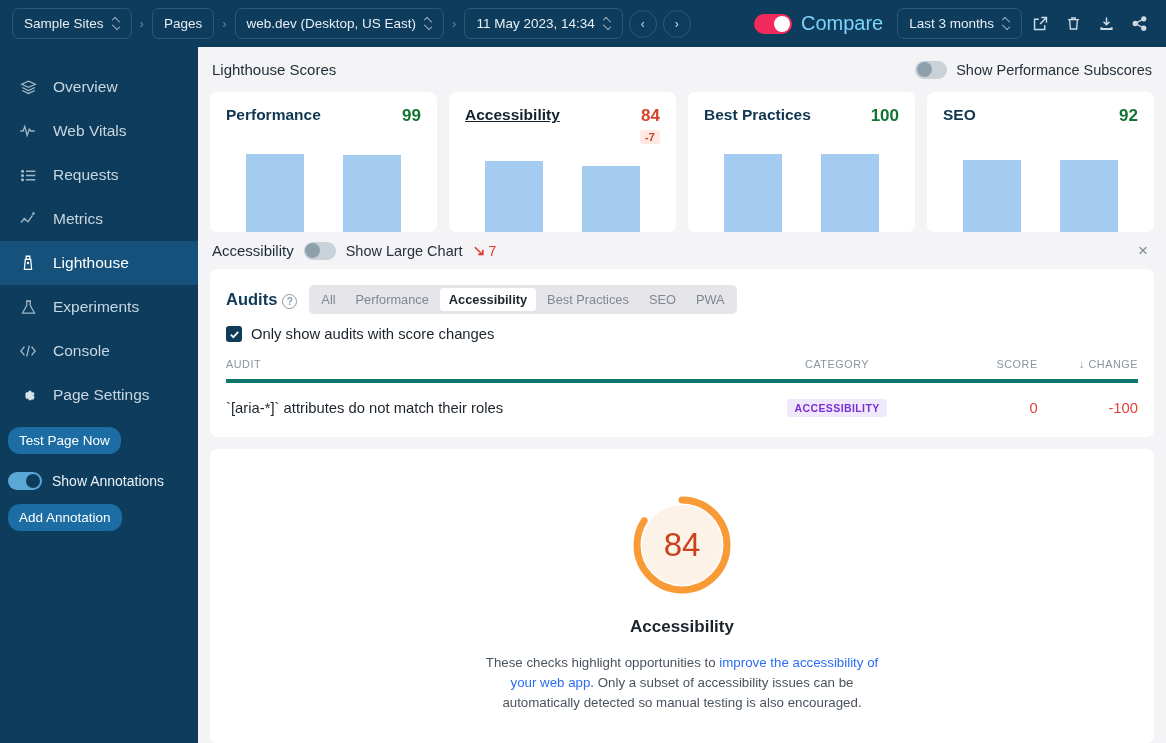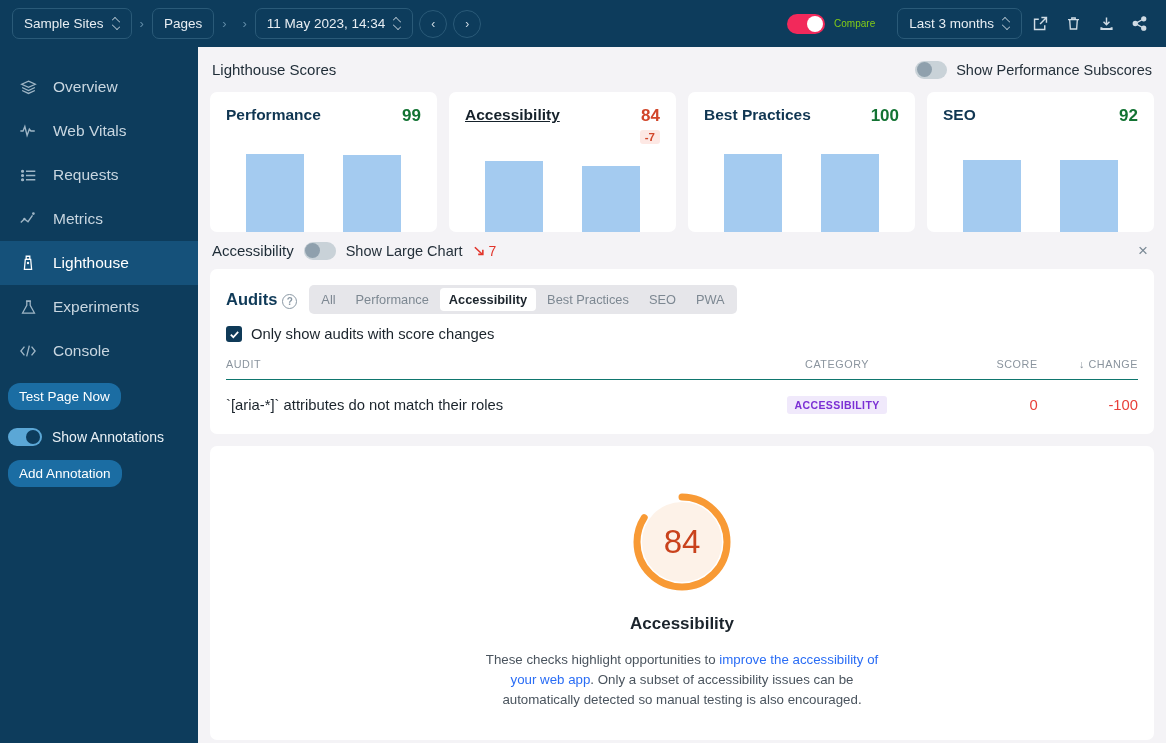--- a/index.html
+++ b/index.html
@@ -43,21 +43,21 @@
     width: 38px; height: 20px; border-radius: 10px; position: relative; flex: none;
   }
   .toggle .knob {
     position: absolute; top: 2px; width: 16px; height: 16px; border-radius: 50%;
     background: #fff;
   }
   .toggle.on { background: #f2295b; }
   .toggle.on .knob { right: 2px; }
   .toggle.off { background: #cdd5dc; }
   .toggle.off .knob { left: 2px; background: #f6f7f9; }
-  .cmp-label { color: #84cc16; font-size: 10px; margin-left: 9px; margin-right: 22px; }
+  .cmp-label { color: #7dd3fc; font-size: 20px; margin-left: 9px; margin-right: 14px; }
   .ticon { width: 30px; height: 30px; display: flex; align-items: center; justify-content: center; margin-left: 3px; }
   .ticon svg { display: block; }
 
   
   .sidebar {
     width: 198px; height: 743px; background: #0d3c5c;
     padding-top: 47px; flex: none; position: relative; z-index: 10;
   }
   .navitem {
     display: flex; align-items: center; gap: 15px;
@@ -135,21 +135,21 @@
   .chk {
     width: 16px; height: 16px; background: #0f3a58; border-radius: 3px;
     display: flex; align-items: center; justify-content: center; flex: none;
   }
   .chk svg { display: block; }
   .chkrow span { font-size: 14.8px; color: #1b242c; }
 
   table { width: 100%; border-collapse: collapse; }
   th {
     font-size: 10.8px; letter-spacing: .55px; color: #8a949e; font-weight: normal;
-    text-align: left; padding: 6px 0 9px 0; border-bottom: 1px solid #0f766e;
+    text-align: left; padding: 6px 0 9px 0; border-bottom: 4px solid #0f766e;
   }
   th.c { text-align: center; } th.r { text-align: right; }
   td { padding: 16px 0; font-size: 14.8px; color: #1b242c; }
   td.c { text-align: center; } td.r { text-align: right; }
   .tag {
     display: inline-block; background: #f0e9fb; color: #7b2fd4; font-size: 10.5px;
     font-weight: bold; letter-spacing: .4px; padding: 3px 7px; border-radius: 3px;
   }
   .redv { color: #e8403a; }
   .tbl-wrap { padding: 0 16px 4px 16px; }
@@ -178,20 +178,24 @@
   <div class="topbar">
     <div class="pill">
       <span>Sample Sites</span>
       <span class="chev"></span>
     </div>
     <span class="sep">›</span>
     <div class="pill">
       <span>Pages</span>
     </div>
     <span class="sep">›</span>
+    <div class="pill">
+      <span>web.dev (Desktop, US East)</span>
+      <span class="chev"></span>
+    </div>
     <span class="sep">›</span>
     <div class="pill">
       <span>11 May 2023, 14:34</span>
       <span class="chev"></span>
     </div>
     <div class="navbtn">
       <span>‹</span>
     </div>
     <div class="navbtn">
       <span>›</span>
@@ -296,20 +300,29 @@
         </span>
         <span>Experiments</span>
       </div>
       <div class="navitem">
         <span class="navicon">
           <svg width="18" height="16" viewBox="0 0 20 18" fill="none" stroke="#9fb6c6" stroke-width="1.5">
             <path d="M6 4L2 9l4 5M14 4l4 5-4 5M11.5 3L8.5 15"></path>
           </svg>
         </span>
         <span>Console</span>
+      </div>
+      <div class="navitem">
+        <span class="navicon">
+          <svg width="17" height="17" viewBox="0 0 20 20" fill="#d5e2ea">
+            <path d="M10 6.4a3.6 3.6 0 100 7.2 3.6 3.6 0 000-7.2zm0 5.4a1.8 1.8 0 110-3.6 1.8 1.8 0 010 3.6z"></path>
+            <path d="M17.3 11.4l-1.4-.8a6 6 0 000-1.2l1.4-.8-1.6-2.8-1.4.8a6 6 0 00-1-.6V4.4h-3.2V6a6 6 0 00-1 .6l-1.4-.8-1.6 2.8 1.4.8a6 6 0 000 1.2l-1.4.8 1.6 2.8 1.4-.8a6 6 0 001 .6v1.6h3.2V15a6 6 0 001-.6l1.4.8z"></path>
+          </svg>
+        </span>
+        <span>Page Settings</span>
       </div>
     </div>
 
     <div style="height:10px"></div>
     <a class="sb-btn">Test Page Now</a>
     <div class="sb-row">
       <div class="toggle">
         <div class="knob"></div>
       </div>
       <span>Show Annotations</span>

